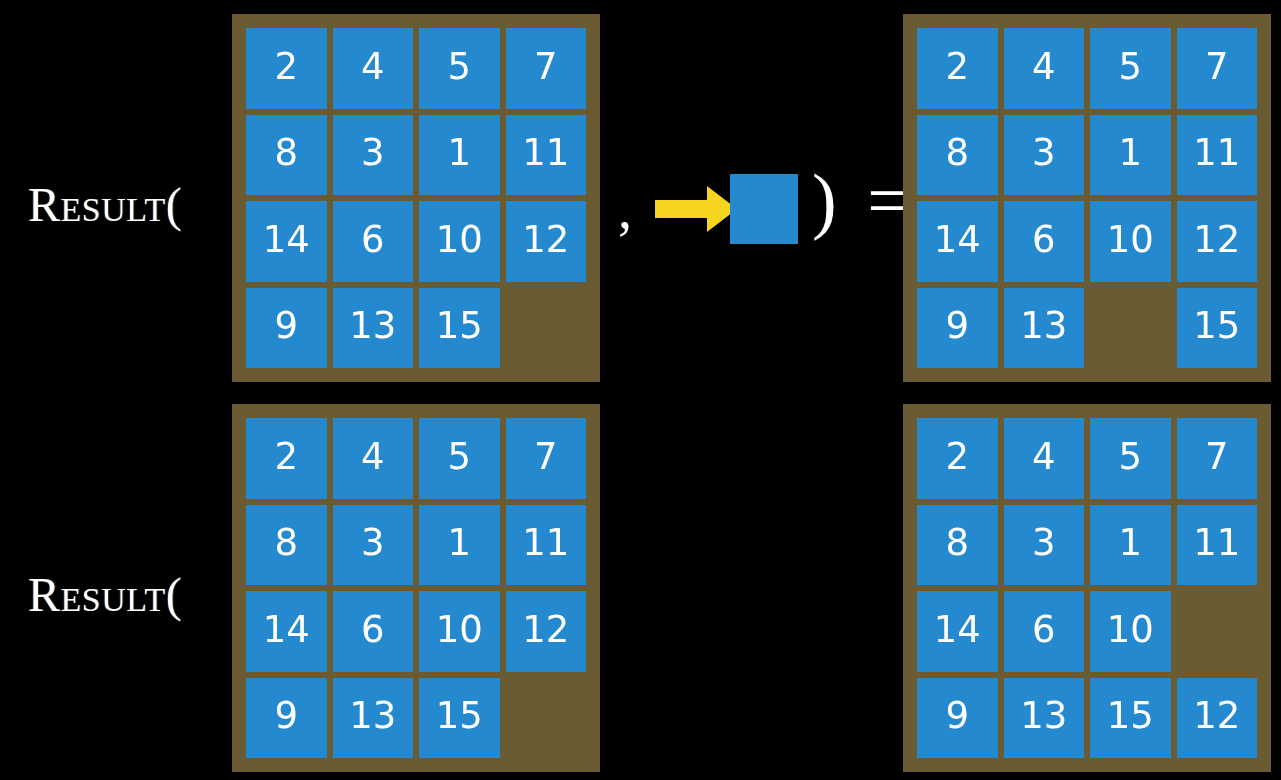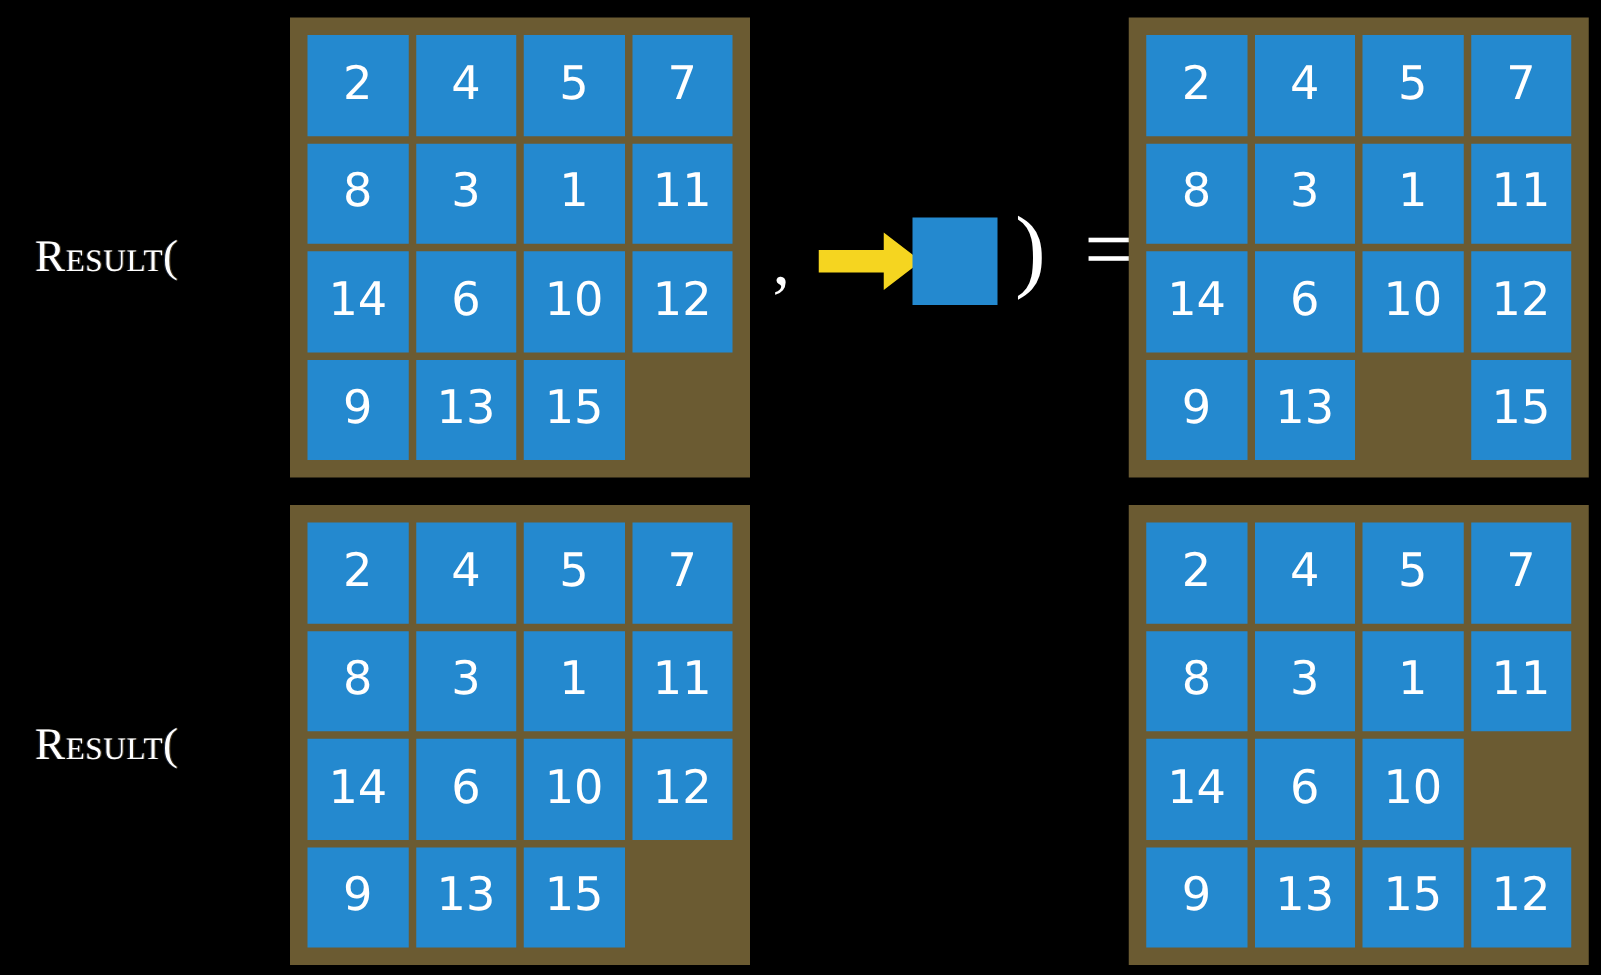--- a/index.html
+++ b/index.html
@@ -32,21 +32,21 @@
 
   
   .result-label {
     position: absolute;
     left: 28px;
     top: 160px;
     height: 90px;
     line-height: 90px;
     color: #ffffff;
     font-family: "Liberation Serif", serif;
-    font-size: 36px;
+    font-size: 48px;
     font-variant: small-caps;
     letter-spacing: 0.5px;
     white-space: nowrap;
     text-shadow: 1px 0 0 rgba(120,90,40,0.55), -1px 0 0 rgba(60,90,140,0.45);
   }
 
   
   .board {
     position: absolute;
     width: 368px;

